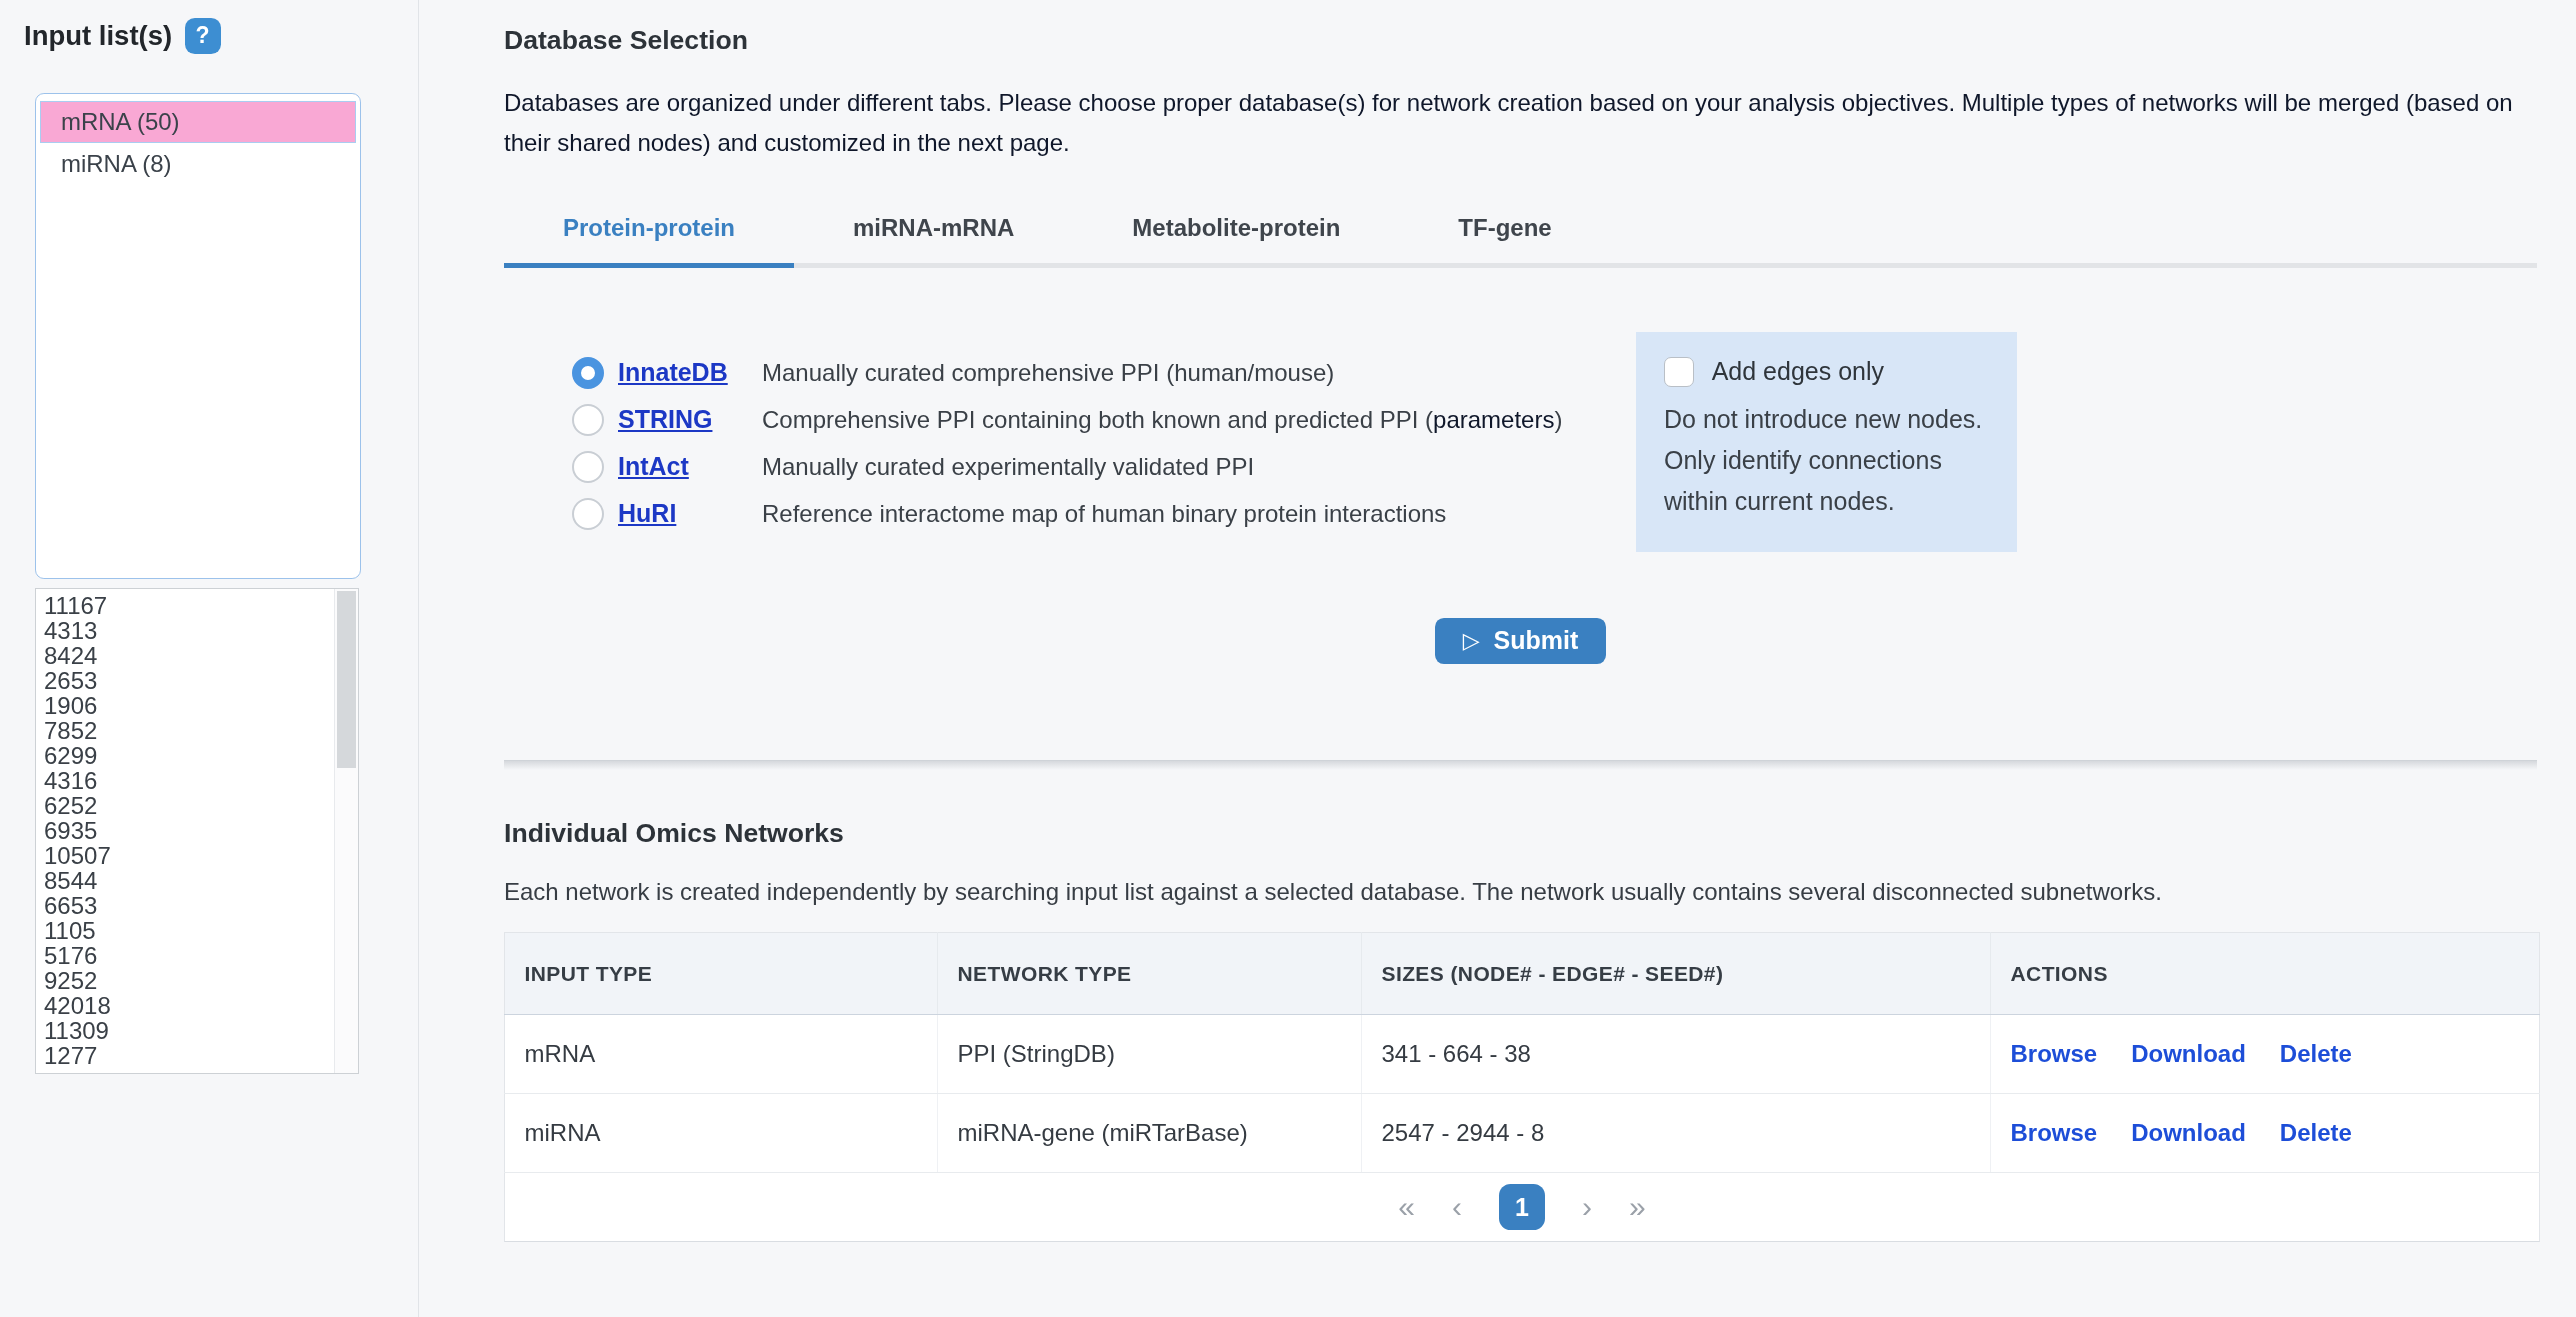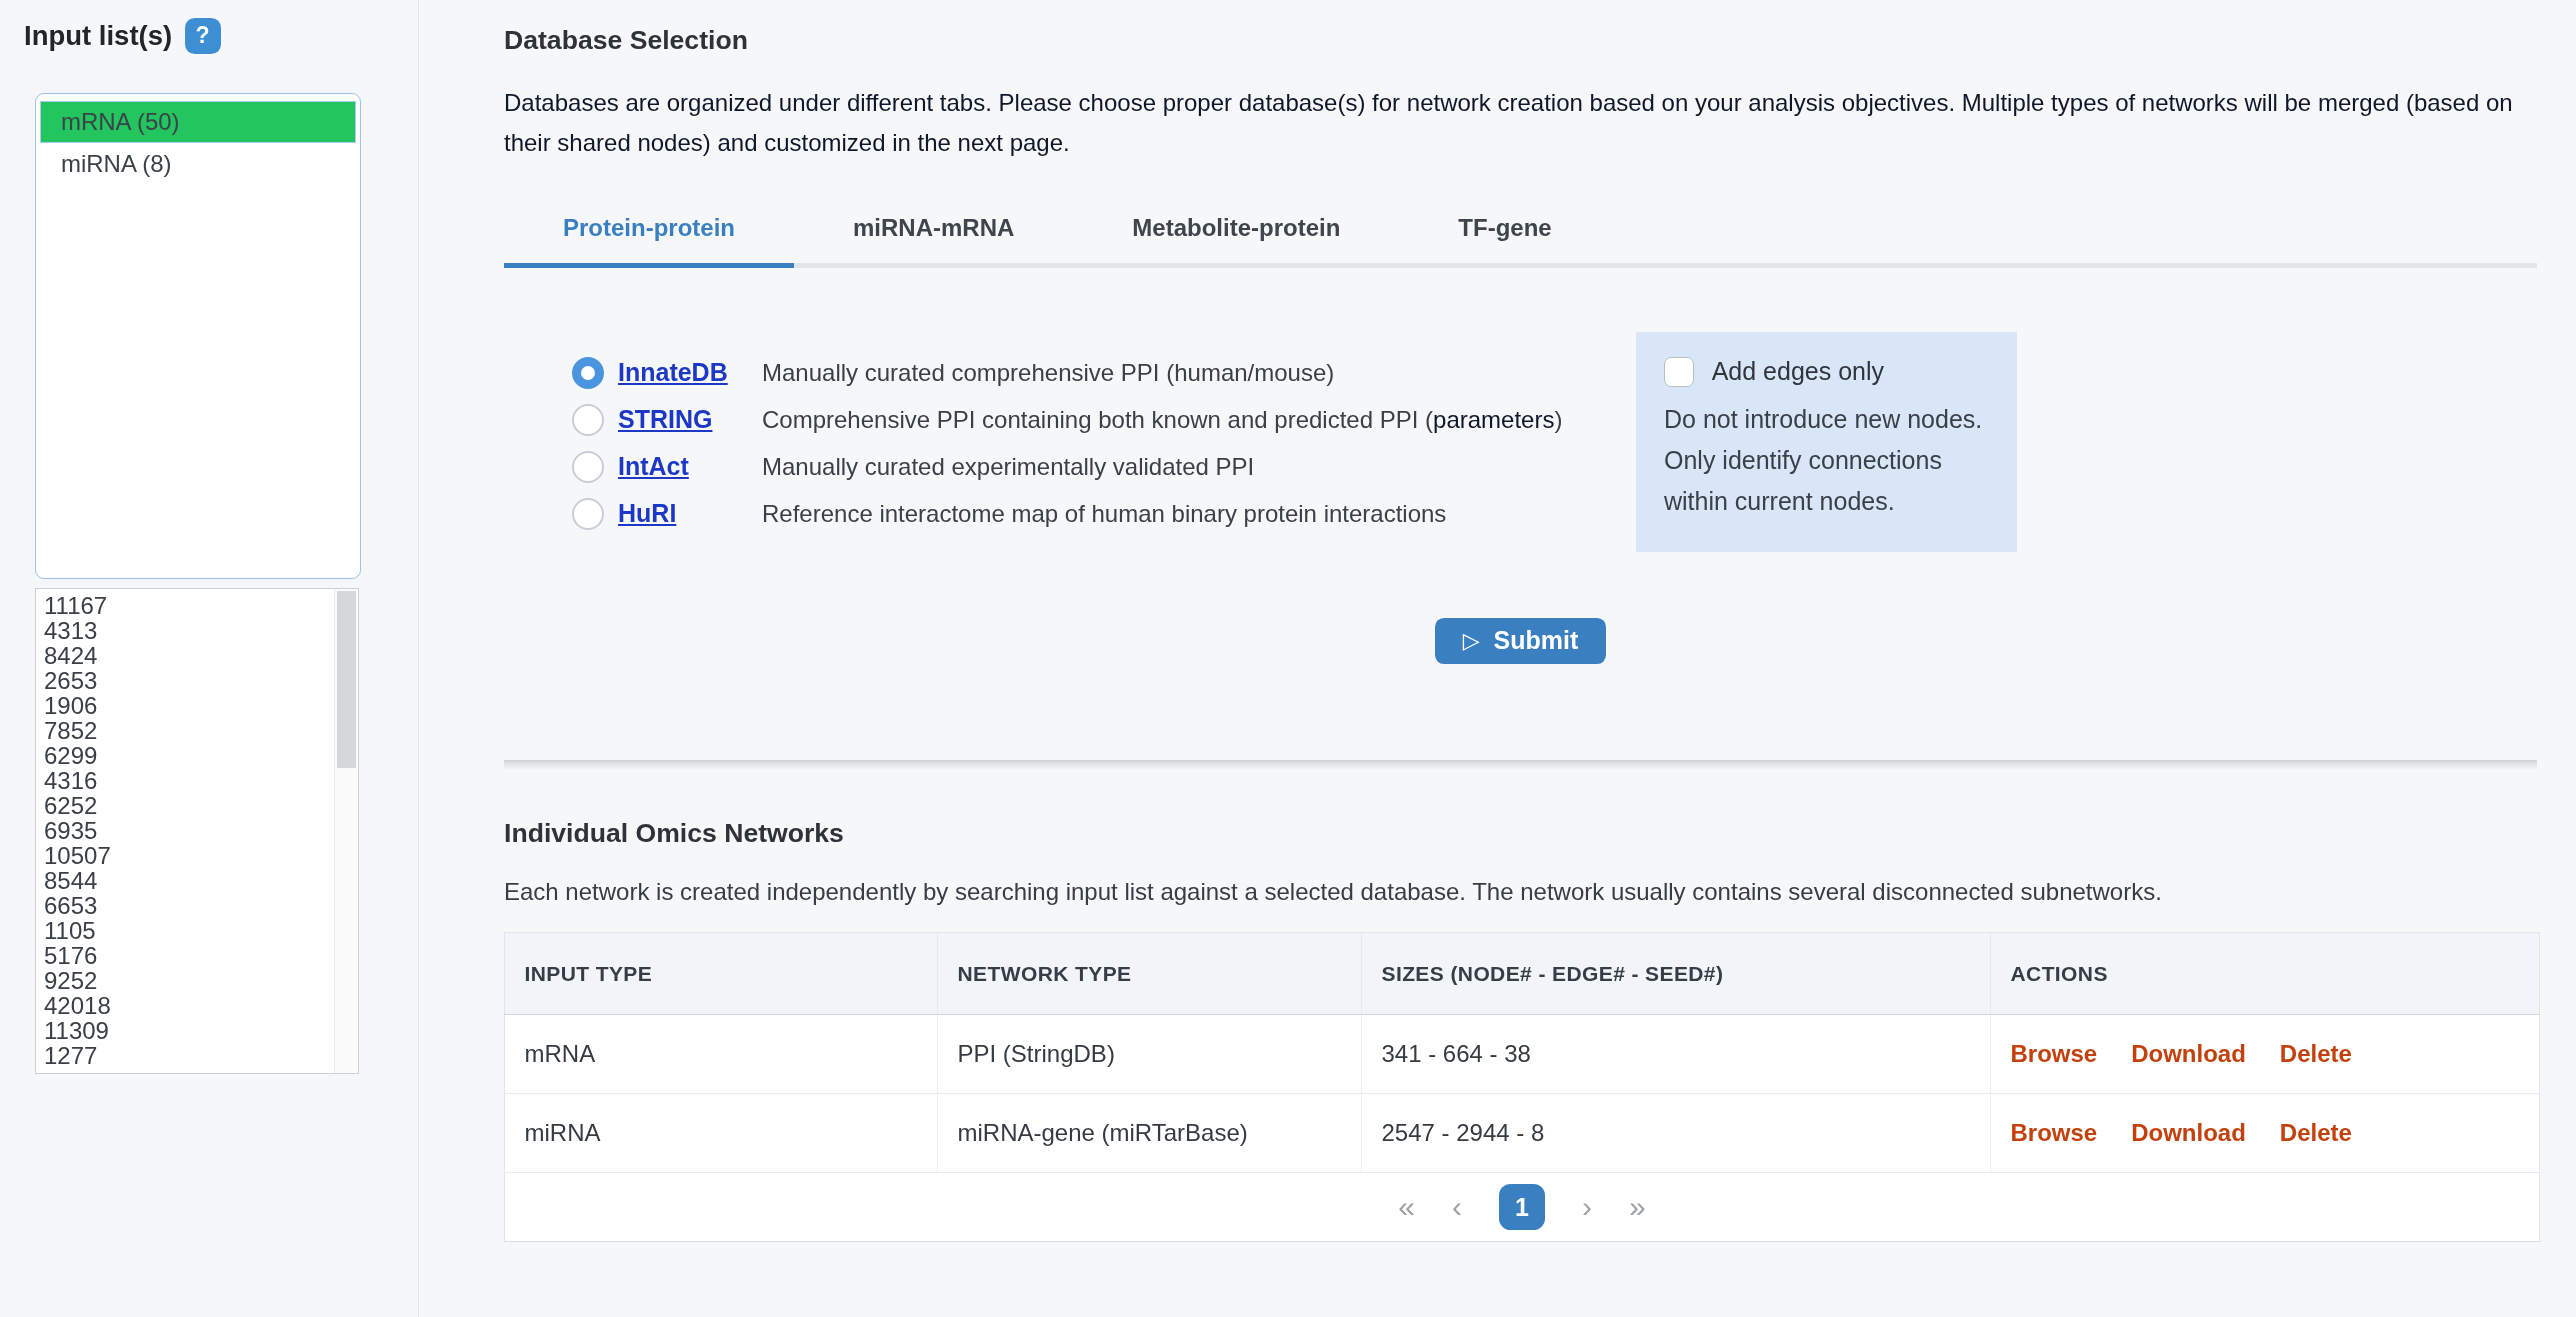--- a/index.html
+++ b/index.html
@@ -25,21 +25,21 @@
     display:flex; align-items:center; justify-content:center;
   }
   .list-select {
     position:absolute; left:35px; top:93px; width:326px; height:486px;
     background:#fff; border:1.8px solid #9cc2eb; border-radius:8.9px; padding:7px 4.4px;
   }
   .list-option {
     height:42px; line-height:40px; font-size:24px; color:#3b424a;
     padding-left:19.5px; border:0.9px solid transparent;
   }
-  .list-option.selected { background:#22c55e; border:0.9px solid #a9cdf1; }
+  .list-option.selected { background:#f9a8d4; border:0.9px solid #a9cdf1; }
   .id-box {
     position:absolute; left:35px; top:588px; width:324px; height:486px;
     background:#fff; border:0.9px solid #cdd1d5; overflow:hidden;
   }
   .id-lines { position:absolute; left:8px; top:3.5px; font-size:24px; line-height:25px; color:#3a4047; }
   .id-scroll {
     position:absolute; right:0; top:0; width:24px; height:100%;
     background:#fbfbfc; border-left:0.9px solid #e8eaed;
   }
   .id-thumb { position:absolute; left:1.8px; top:1.8px; width:19.5px; height:177px; background:#d5d8db; }
@@ -115,21 +115,21 @@
     font-size:21px; letter-spacing:0.4px; color:#363d45;
     border-bottom:1.8px solid #ccd4de; border-right:0.9px solid #e6eaee;
   }
   .net-table th:last-child { border-right:none; }
   .net-table td {
     height:79px; padding-left:19.5px; font-size:24px; color:#353b42;
     border-bottom:0.9px solid #e8ebee; border-right:0.9px solid #eff1f4;
   }
   .net-table td:last-child { border-right:none; }
   .col-input { width:433px; } .col-network { width:424px; } .col-sizes { width:629px; }
-  .action-link { font-size:24px; font-weight:700; color:#c2410c; text-decoration:none; margin-right:34px; }
+  .action-link { font-size:24px; font-weight:700; color:#1d4ed8; text-decoration:none; margin-right:34px; }
 
   .table-footer {
     width:2036px; height:69px; background:#fff;
     border:0.9px solid #e2e5e9; border-top:none; border-bottom:1.8px solid #d9dde2;
     display:flex; align-items:center; justify-content:center; gap:37px;
   }
   .page-arrow { font-size:30px; color:#9ba1a9; cursor:pointer; line-height:1; }
   .page-current {
     width:46px; height:46px; border-radius:11.5px; background:#3a80c1;
     color:#fff; font-size:25px; font-weight:700;

